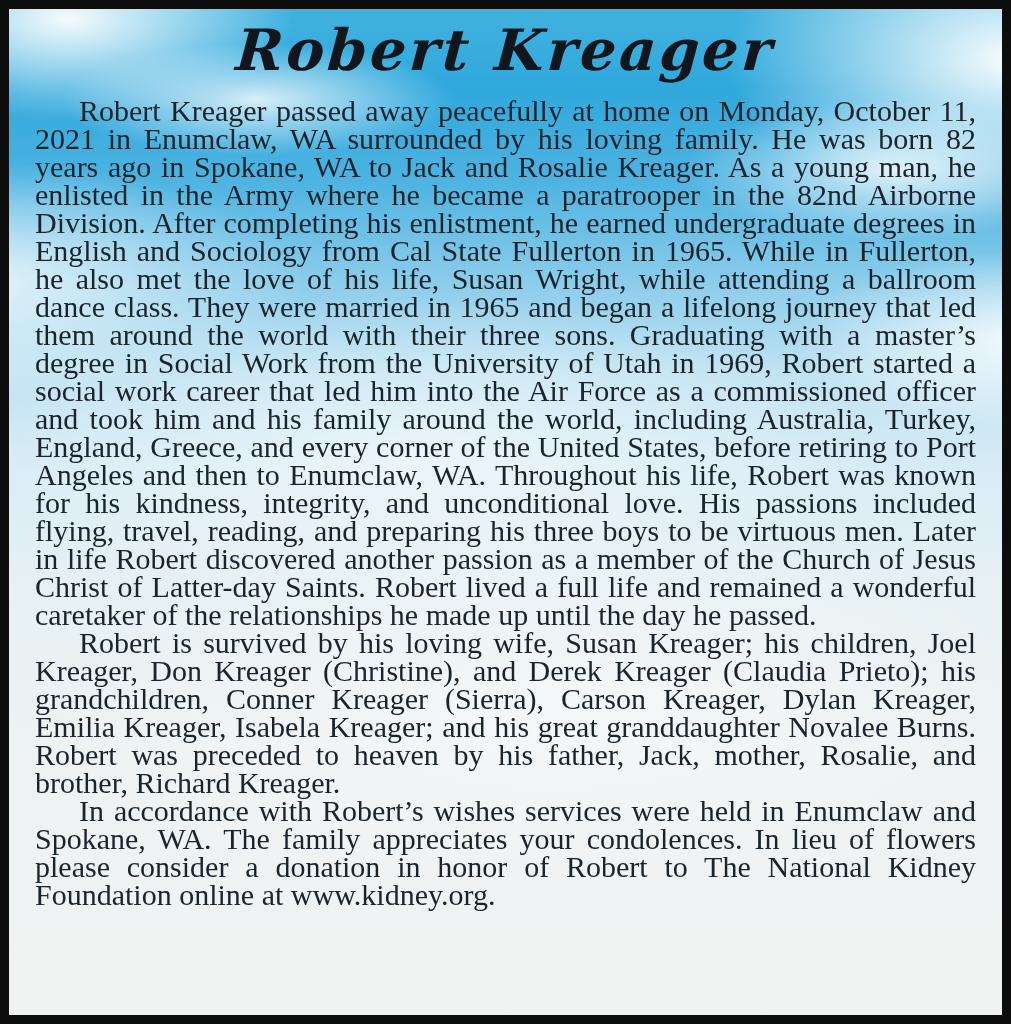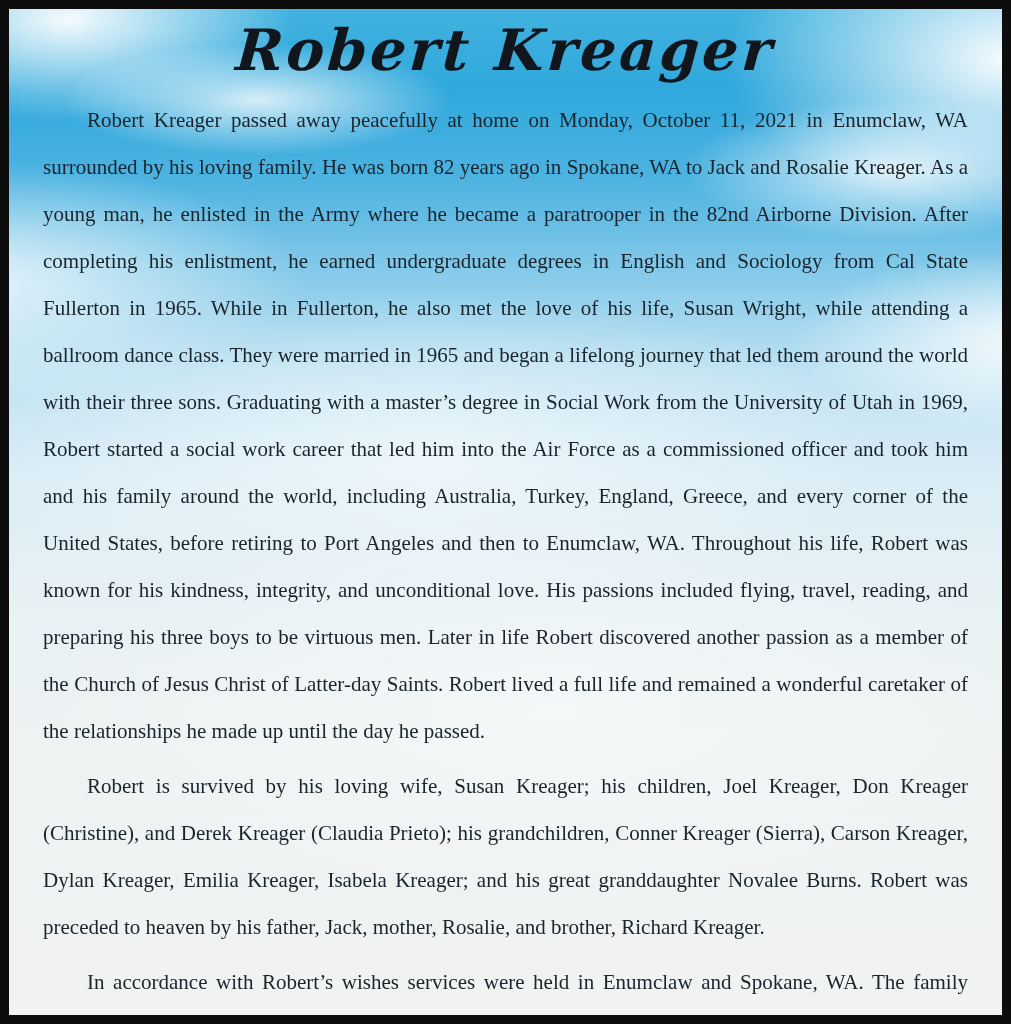--- a/index.html
+++ b/index.html
@@ -42,24 +42,24 @@
     font-family: "DejaVu Serif", serif;
     font-style: italic;
     font-weight: bold;
     font-size: 57px;
     line-height: 78px;
     letter-spacing: 3px;
     color: #10161c;
     transform: skewX(-4deg);
   }
   .obituary-body p {
-    margin: 8px;
+    margin: 0;
     font-family: "Liberation Serif", serif;
-    font-size: 21px;
-    line-height: 47px;
+    font-size: 30px;
+    line-height: 28px;
     text-align: justify;
     text-indent: 44px;
     color: #1a242c;
   }
 </style>
 </head>
 <body>
 
 <div class="obituary-card">
   <h1 class="obituary-title">Robert Kreager</h1>

